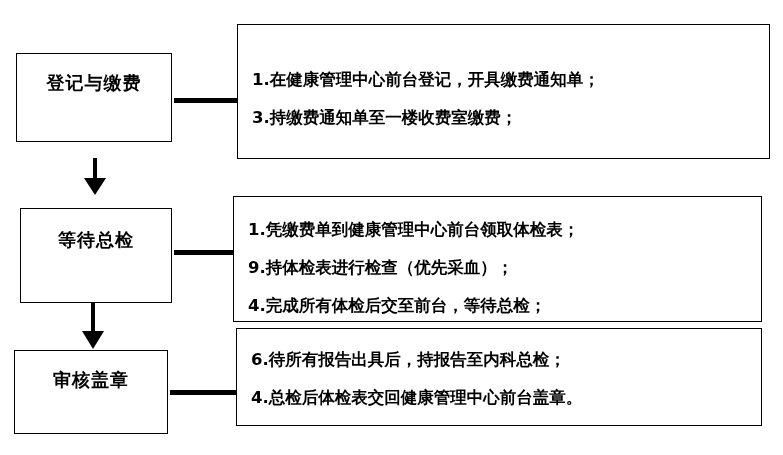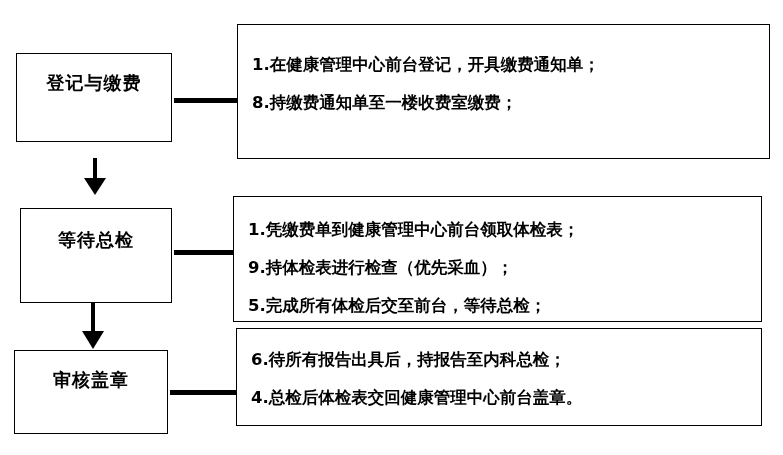--- a/index.html
+++ b/index.html
@@ -72,44 +72,44 @@
 
 <div id="flow-canvas">
 
   <div class="stage-box" style="left:16px; top:53px; width:156px; height:89px;">
     <div class="stage-label" style="top:18px;">登记与缴费</div>
   </div>
 
   <div class="connector" style="left:174px; top:98px; width:64px;"></div>
 
   <div class="detail-box" style="left:237px; top:24px; width:533px; height:135px;">
-    <div class="detail-lines" style="top:21px;">
+    <div class="detail-lines" style="top:36px;">
       <div class="detail-line">1.在健康管理中心前台登记，开具缴费通知单；</div>
-      <div class="detail-line">8.持缴费通知单至一楼收费室缴费；</div>
+      <div class="detail-line">3.持缴费通知单至一楼收费室缴费；</div>
     </div>
   </div>
 
   <div class="down-arrow" style="left:80px; top:158px;">
     <svg width="30" height="38" viewBox="0 0 30 38">
       <line x1="15" y1="0" x2="15" y2="24" stroke="#000000" stroke-width="4"></line>
       <polygon points="15,37 4,20 26,20" fill="#000000"></polygon>
     </svg>
   </div>
 
   <div class="stage-box" style="left:20px; top:208px; width:152px; height:95px;">
     <div class="stage-label" style="top:20px;">等待总检</div>
   </div>
 
   <div class="connector" style="left:174px; top:250px; width:60px;"></div>
 
   <div class="detail-box" style="left:233px; top:196px; width:529px; height:126px;">
     <div class="detail-lines" style="top:14px;">
       <div class="detail-line">1.凭缴费单到健康管理中心前台领取体检表；</div>
       <div class="detail-line">9.持体检表进行检查（优先采血）；</div>
-      <div class="detail-line">5.完成所有体检后交至前台，等待总检；</div>
+      <div class="detail-line">4.完成所有体检后交至前台，等待总检；</div>
     </div>
   </div>
 
   <div class="down-arrow" style="left:78px; top:303px;">
     <svg width="30" height="47" viewBox="0 0 30 47">
       <line x1="15" y1="0" x2="15" y2="32" stroke="#000000" stroke-width="4"></line>
       <polygon points="15,46 4,28 26,28" fill="#000000"></polygon>
     </svg>
   </div>
 

